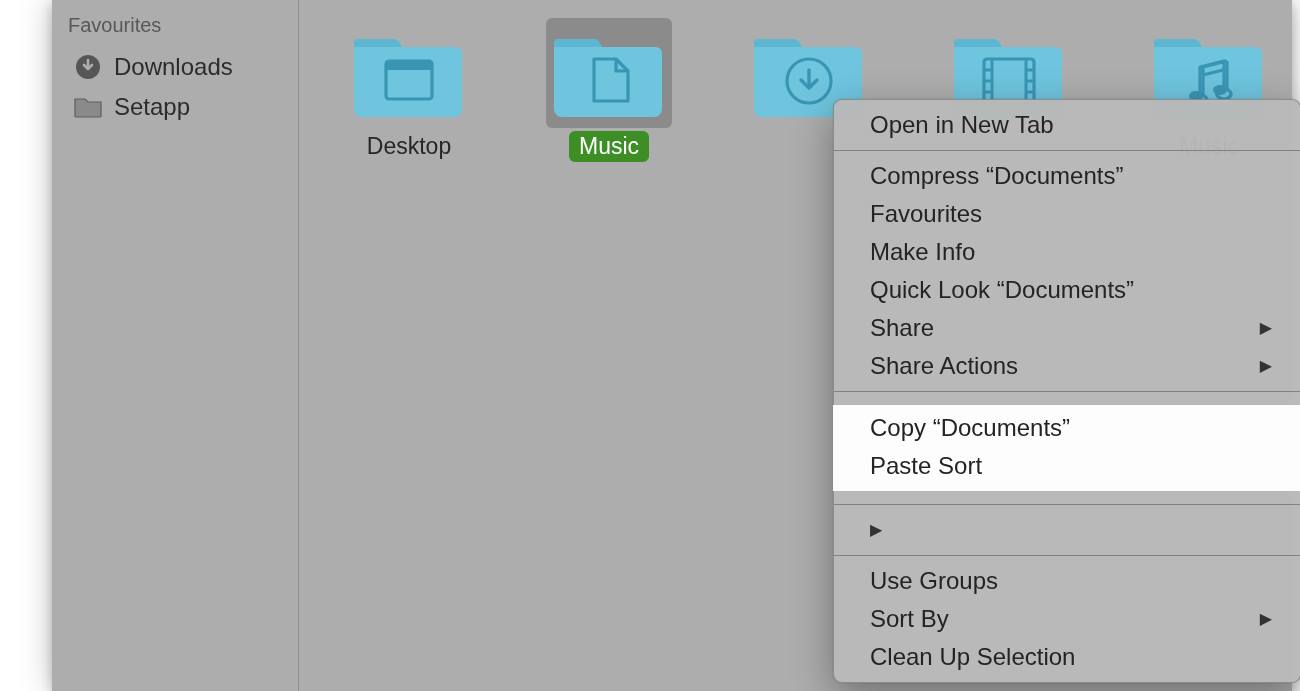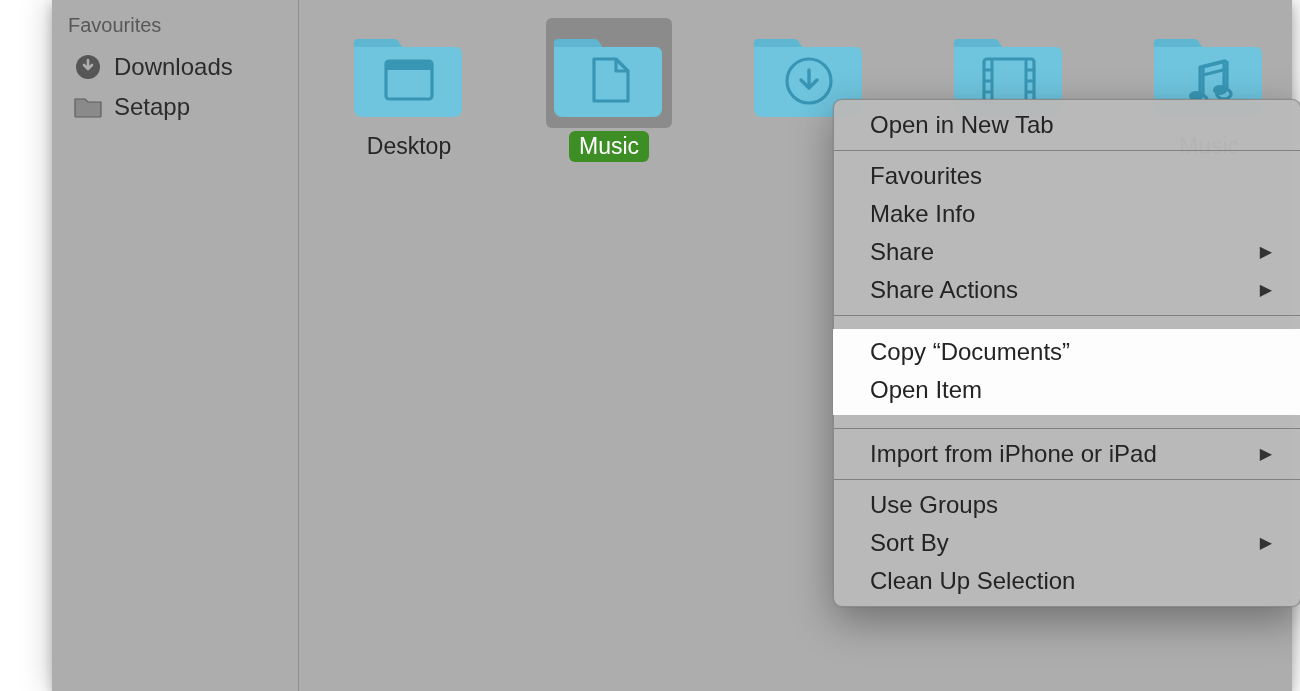--- a/index.html
+++ b/index.html
@@ -242,49 +242,54 @@
 
       <div class="menu-group">
         <div class="menu-item">
           <span>Open in New Tab</span>
         </div>
       </div>
       <hr class="menu-sep">
 
       <div class="menu-group">
         <div class="menu-item">
+            <span>Compress “Documents”</span>
+          </div>
+        <div class="menu-item">
             <span>Favourites</span>
           </div>
         <div class="menu-item">
             <span>Make Info</span>
+          </div>
+        <div class="menu-item">
+            <span>Quick Look “Documents”</span>
           </div>
         <div class="menu-item">
             <span>Share</span>
             <span class="arrow">▶</span>
           </div>
         <div class="menu-item">
             <span>Share Actions</span>
             <span class="arrow">▶</span>
           </div>
       </div>
       <hr class="menu-sep">
 
       <div class="highlight-block">
         <div class="menu-item">
             <span>Copy “Documents”</span>
           </div>
         <div class="menu-item">
-            <span>Open Item</span>
+            <span>Paste Sort</span>
           </div>
       </div>
       <hr class="menu-sep">
 
       <div class="menu-group">
         <div class="menu-item">
-            <span>Import from iPhone or iPad</span>
             <span class="arrow">▶</span>
           </div>
       </div>
       <hr class="menu-sep">
 
       <div class="menu-group">
         <div class="menu-item">
             <span>Use Groups</span>
           </div>
         <div class="menu-item">

